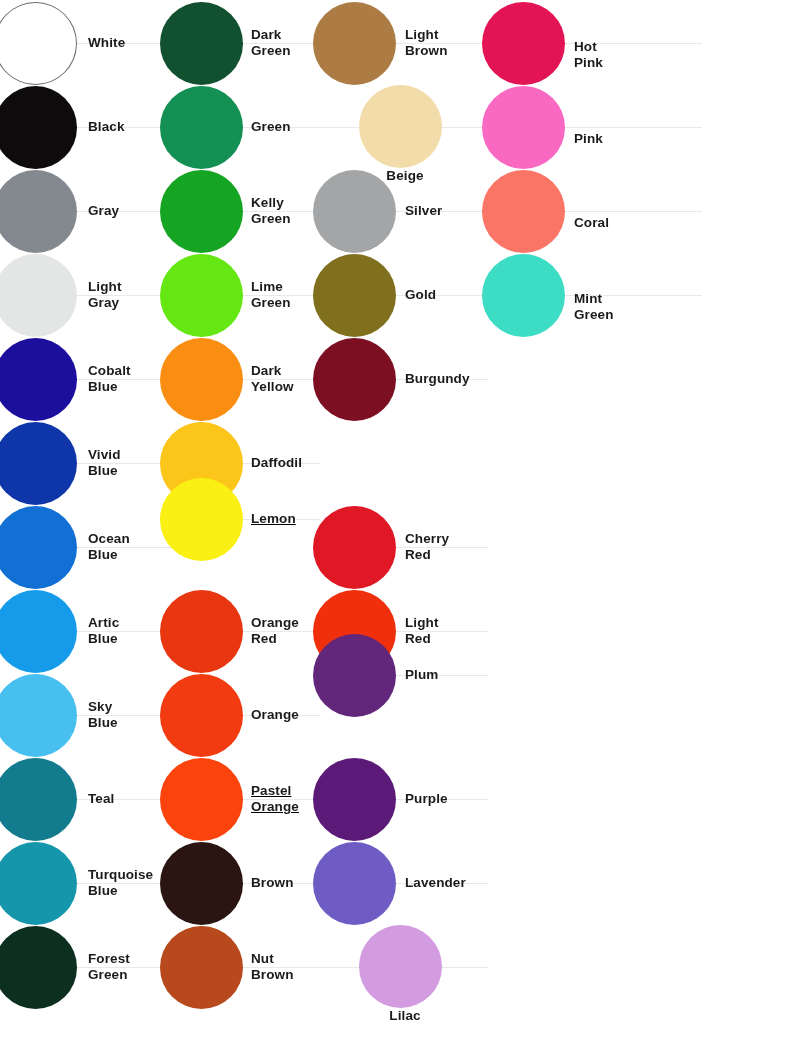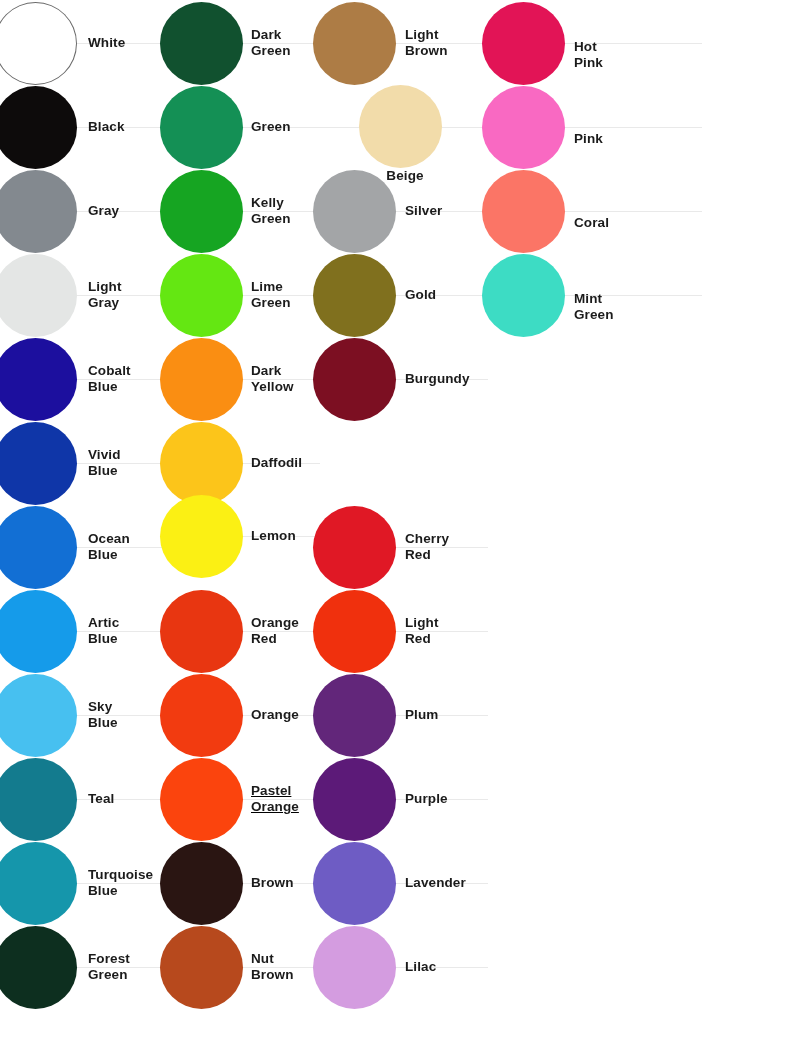--- a/index.html
+++ b/index.html
@@ -183,21 +183,21 @@
         <div class="rule"></div>
         <div class="dot" style="background: rgb(250, 142, 18);"></div>
         <div class="label">Dark
 Yellow</div>
       </div>
       <div class="swatch-row" style="top: 421px;">
         <div class="rule"></div>
         <div class="dot" style="background: rgb(252, 197, 26);"></div>
         <div class="label">Daffodil</div>
       </div>
-      <div class="swatch-row" style="top: 494px;">
+      <div class="swatch-row" style="top: 477px; text-decoration: underline;">
         <div class="rule"></div>
         <div class="dot" style="background: rgb(251, 240, 20);"></div>
         <div class="label">Lemon</div>
       </div>
       <div class="swatch-row" style="top: 589px;">
         <div class="rule"></div>
         <div class="dot" style="background: rgb(232, 54, 17);"></div>
         <div class="label">Orange
 Red</div>
       </div>
@@ -256,36 +256,36 @@
         <div class="dot" style="background: rgb(224, 24, 37);"></div>
         <div class="label">Cherry
 Red</div>
       </div>
       <div class="swatch-row" style="top: 589px;">
         <div class="rule"></div>
         <div class="dot" style="background: rgb(240, 48, 13);"></div>
         <div class="label">Light
 Red</div>
       </div>
-      <div class="swatch-row" style="top: 673px;">
+      <div class="swatch-row" style="top: 633px;">
         <div class="rule"></div>
         <div class="dot" style="background: rgb(98, 38, 122);"></div>
         <div class="label">Plum</div>
       </div>
       <div class="swatch-row" style="top: 757px;">
         <div class="rule"></div>
         <div class="dot" style="background: rgb(92, 26, 120);"></div>
         <div class="label">Purple</div>
       </div>
       <div class="swatch-row" style="top: 841px;">
         <div class="rule"></div>
         <div class="dot" style="background: rgb(110, 92, 196);"></div>
         <div class="label">Lavender</div>
       </div>
-      <div class="swatch-row" style="top: 925px;">
+      <div class="swatch-row" style="top: 925px; flex-direction: column;">
         <div class="rule"></div>
         <div class="dot" style="background: rgb(212, 156, 224);"></div>
         <div class="label">Lilac</div>
       </div>
     </div>
     <div class="column col-3">
       <div class="swatch-row" style="top: 1px;">
         <div class="rule"></div>
         <div class="dot" style="background: rgb(226, 20, 86);"></div>
         <div class="label">Hot

